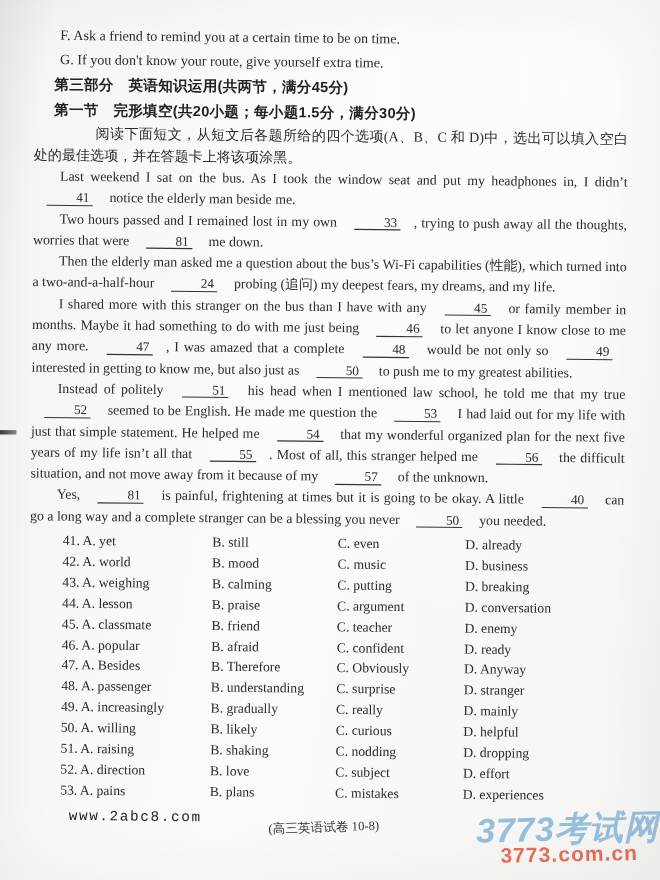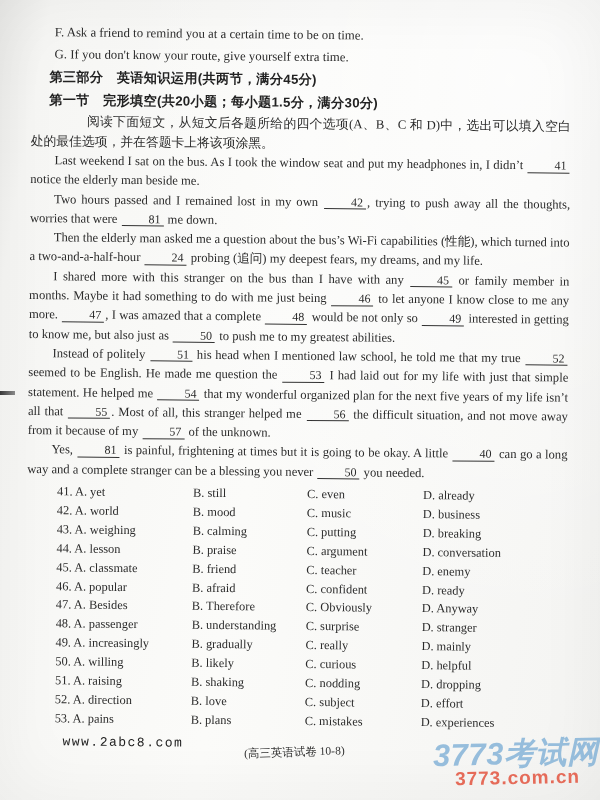--- a/index.html
+++ b/index.html
@@ -20,21 +20,21 @@
     transform:rotate(.6deg);transform-origin:top left;
   }
   .intro-line{margin:0 0 0 23px;font-size:12.8px;line-height:21.5px;}
   .head{
     margin:0 0 0 18px;font-family:"Liberation Sans",sans-serif;font-weight:700;
     font-size:13.2px;line-height:23px;color:#222;letter-spacing:.3px;
   }
   .instruction{margin:0;font-size:12.8px;line-height:20px;text-indent:56px;text-align:justify;}
   .para{margin:0;font-size:12.6px;line-height:19.3px;text-indent:24px;text-align:justify;}
   .blank{
-    display:inline-block;min-width:26px;padding:0 3px 0.5px 3px;margin:0 1px;
+    display:inline-block;min-width:26px;padding:0 3px 0.5px 3px;margin:0 12px;
     border-bottom:1.2px solid #333;text-align:center;
     font-size:12px;line-height:12px;
   }
   .options{margin:3px 0 0 30px;}
   .opt-row{display:grid;grid-template-columns:136px 114px 116px 1fr;font-size:12.4px;line-height:18.9px;}
   .opt-cell{white-space:nowrap;}
   .footer-row{position:relative;height:40px;}
   .site-url{
     position:absolute;left:38px;top:6px;
     font-family:"Liberation Mono",monospace;font-size:13px;letter-spacing:1.5px;color:#222;
@@ -66,21 +66,21 @@
 <div class="sheet">
   <div class="content">
     <p class="intro-line">F. Ask a friend to remind you at a certain time to be on time.</p>
     <p class="intro-line">G. If you don't know your route, give yourself extra time.</p>
     <p class="head">第三部分　英语知识运用(共两节，满分45分)</p>
     <p class="head">第一节　完形填空(共20小题；每小题1.5分，满分30分)</p>
     <p class="instruction">阅读下面短文，从短文后各题所给的四个选项(A、B、C 和 D)中，选出可以填入空白处的最佳选项，并在答题卡上将该项涂黑。</p>
 
     <div id="passage">
         <p class="para">Last weekend I sat on the bus. As I took the window seat and put my headphones in, I didn’t <span class="blank">41</span> notice the elderly man beside me.</p>
-        <p class="para">Two hours passed and I remained lost in my own <span class="blank">42</span>, trying to push away all the thoughts, worries that were <span class="blank">81</span> me down.</p>
+        <p class="para">Two hours passed and I remained lost in my own <span class="blank">33</span>, trying to push away all the thoughts, worries that were <span class="blank">81</span> me down.</p>
         <p class="para">Then the elderly man asked me a question about the bus’s Wi-Fi capabilities (性能), which turned into a two-and-a-half-hour <span class="blank">24</span> probing (追问) my deepest fears, my dreams, and my life.</p>
         <p class="para">I shared more with this stranger on the bus than I have with any <span class="blank">45</span> or family member in months. Maybe it had something to do with me just being <span class="blank">46</span> to let anyone I know close to me any more. <span class="blank">47</span>, I was amazed that a complete <span class="blank">48</span> would be not only so <span class="blank">49</span> interested in getting to know me, but also just as <span class="blank">50</span> to push me to my greatest abilities.</p>
         <p class="para">Instead of politely <span class="blank">51</span> his head when I mentioned law school, he told me that my true <span class="blank">52</span> seemed to be English. He made me question the <span class="blank">53</span> I had laid out for my life with just that simple statement. He helped me <span class="blank">54</span> that my wonderful organized plan for the next five years of my life isn’t all that <span class="blank">55</span>. Most of all, this stranger helped me <span class="blank">56</span> the difficult situation, and not move away from it because of my <span class="blank">57</span> of the unknown.</p>
         <p class="para">Yes, <span class="blank">81</span> is painful, frightening at times but it is going to be okay. A little <span class="blank">40</span> can go a long way and a complete stranger can be a blessing you never <span class="blank">50</span> you needed.</p>
       </div>
 
     <div id="options" class="options">
         <div class="opt-row">
           <div class="opt-cell">41. A. yet</div>
           <div class="opt-cell">B. still</div>

